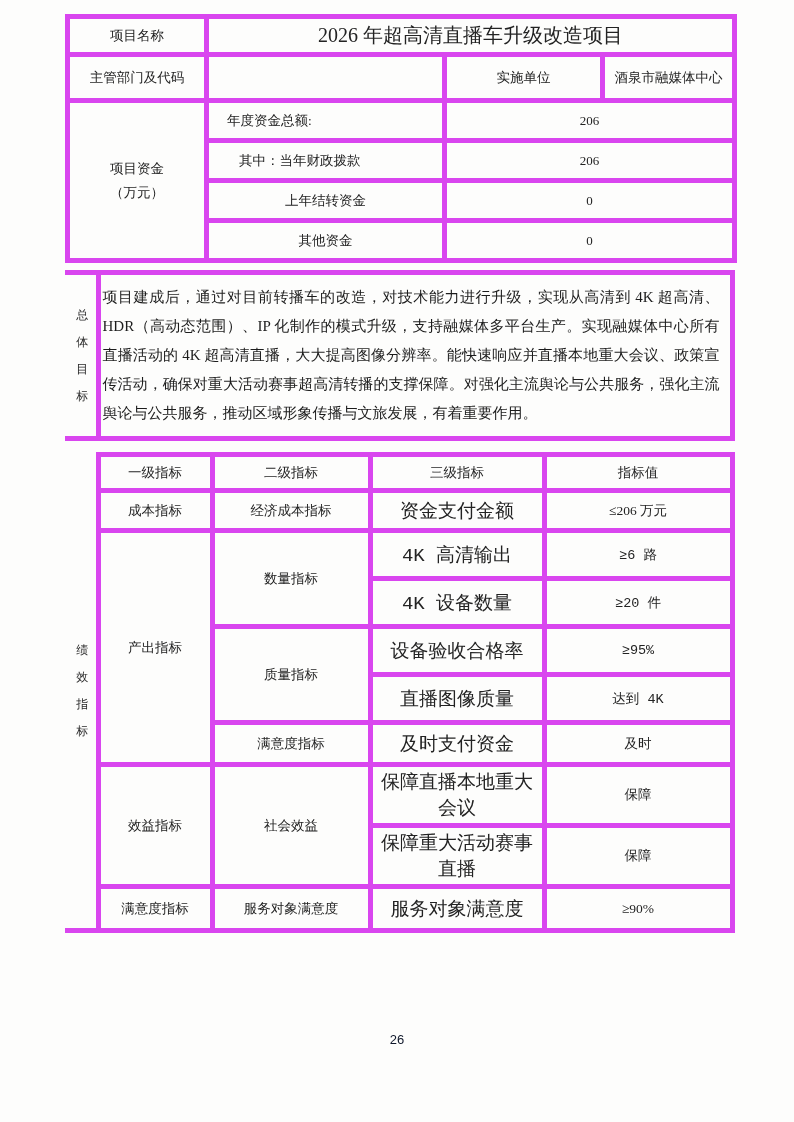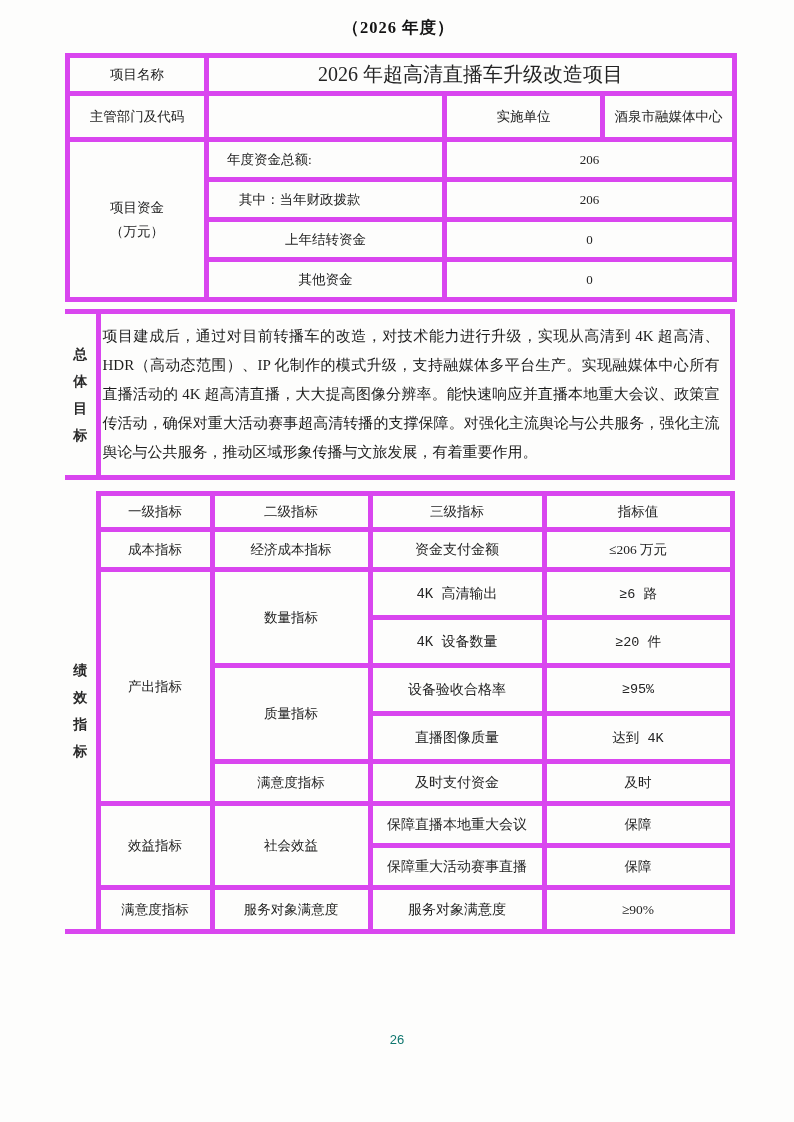--- a/index.html
+++ b/index.html
@@ -74,49 +74,47 @@
   }
   
   .ind-table { margin-top: 11px; }
   .ind-table .hr td { height: 36px; }
   .ind-table .r-cost td { height: 40px; }
   .ind-table .r-tall td { height: 48px; font-family: Liberation Mono, monospace; }
   .ind-table .r-time td { height: 42px; }
   .ind-table .r-ben td { height: 42px; margin-left: 20px; }
   .ind-table .r-sat td { height: 44px; }
   .ind-side { border-left: none; border-top: none; }
-  .lvl3 { font-size: 14px; }
+  .lvl3 { font-size: 19px; }
   .vtext {
     width: 16px;
     margin: 0 auto;
     line-height: 27px;
-    font-size: 14px;
+    font-size: 12px;
     word-break: break-all;
-    text-align: center;
+    text-align: right;
     color: #2a2a2a;
-    font-weight: bold;
   }
   .page-number {
     position: absolute;
     top: 1032px;
     left: 0;
     width: 794px;
     text-align: center;
     font-family: "Liberation Sans", "DejaVu Sans", sans-serif;
     font-size: 13px;
-    color: #0f766e;
+    color: #0f172a;
   }
 </style>
 </head>
 <body>
 
 <div class="page">
   <div class="content">
 
-    <div class="doc-subtitle">（2026 年度）</div>
 
     <table class="info-table">
       <colgroup>
         <col style="width:139px">
           <col style="width:238px">
           <col style="width:158px">
           <col style="width:132px">
       </colgroup>
       <tbody>
           <tr class="r1">

